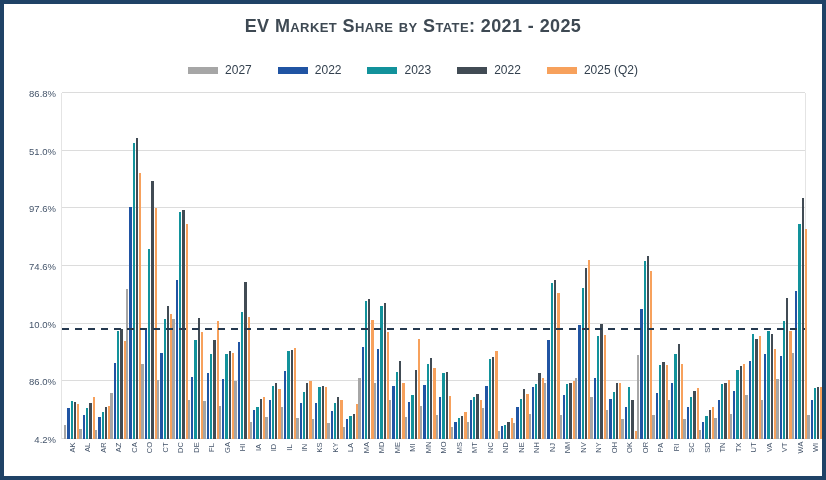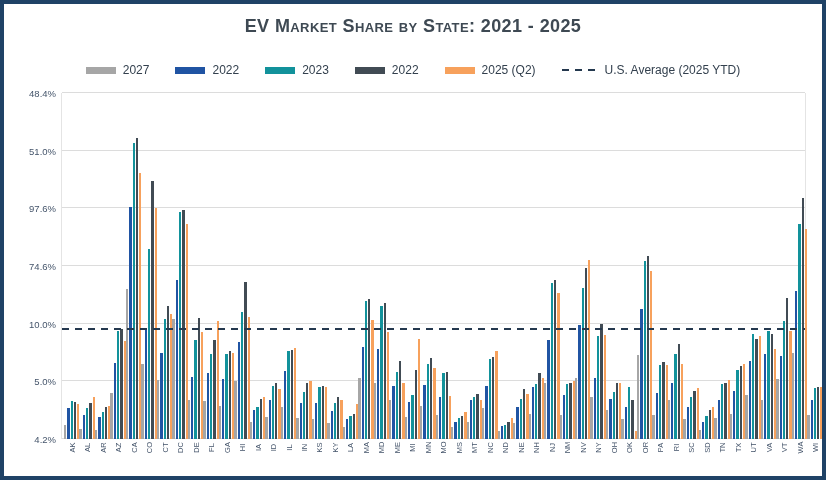--- a/index.html
+++ b/index.html
@@ -70,34 +70,30 @@
       <span class="legend-label">2023</span>
     </div>
     <div class="legend-item">
       <span class="legend-swatch" style="background: rgb(65, 75, 84);"></span>
       <span class="legend-label">2022</span>
     </div>
     <div class="legend-item">
       <span class="legend-swatch" style="background: rgb(247, 161, 92);"></span>
       <span class="legend-label">2025 (Q2)</span>
     </div>
-    <div class="legend-item">
-      <span class="legend-dash" style="background: repeating-linear-gradient(90deg, rgb(36, 56, 78) 0px, rgb(36, 56, 78) 7px, transparent 7px, transparent 13px);"></span>
-      <span class="legend-label">U.S. Average (2025 YTD)</span>
-    </div>
   </div>
 
 <div class="y-labels">
     <span class="y-label" style="bottom: calc(0%); transform: translateY(50%);">4.2%</span>
-    <span class="y-label" style="bottom: calc(16.6667%); transform: translateY(50%);">5.0%</span>
+    <span class="y-label" style="bottom: calc(16.6667%); transform: translateY(50%);">86.0%</span>
     <span class="y-label" style="bottom: calc(33.3333%); transform: translateY(50%);">10.0%</span>
     <span class="y-label" style="bottom: calc(50%); transform: translateY(50%);">74.6%</span>
     <span class="y-label" style="bottom: calc(66.6667%); transform: translateY(50%);">97.6%</span>
     <span class="y-label" style="bottom: calc(83.3333%); transform: translateY(50%);">51.0%</span>
-    <span class="y-label" style="bottom: calc(100%); transform: translateY(50%);">48.4%</span>
+    <span class="y-label" style="bottom: calc(100%); transform: translateY(50%);">86.8%</span>
   </div>
 
 <div class="plot">
   <div class="groups">
       <div class="group">
         <div class="bar" style="height: 4%; background: rgb(166, 166, 166);"></div>
         <div class="bar" style="height: 9%; background: rgb(32, 84, 163);"></div>
         <div class="bar" style="height: 11%; background: rgb(18, 146, 155);"></div>
         <div class="bar" style="height: 10.6667%; background: rgb(65, 75, 84);"></div>
         <div class="bar" style="height: 10%; background: rgb(247, 161, 92);"></div>

